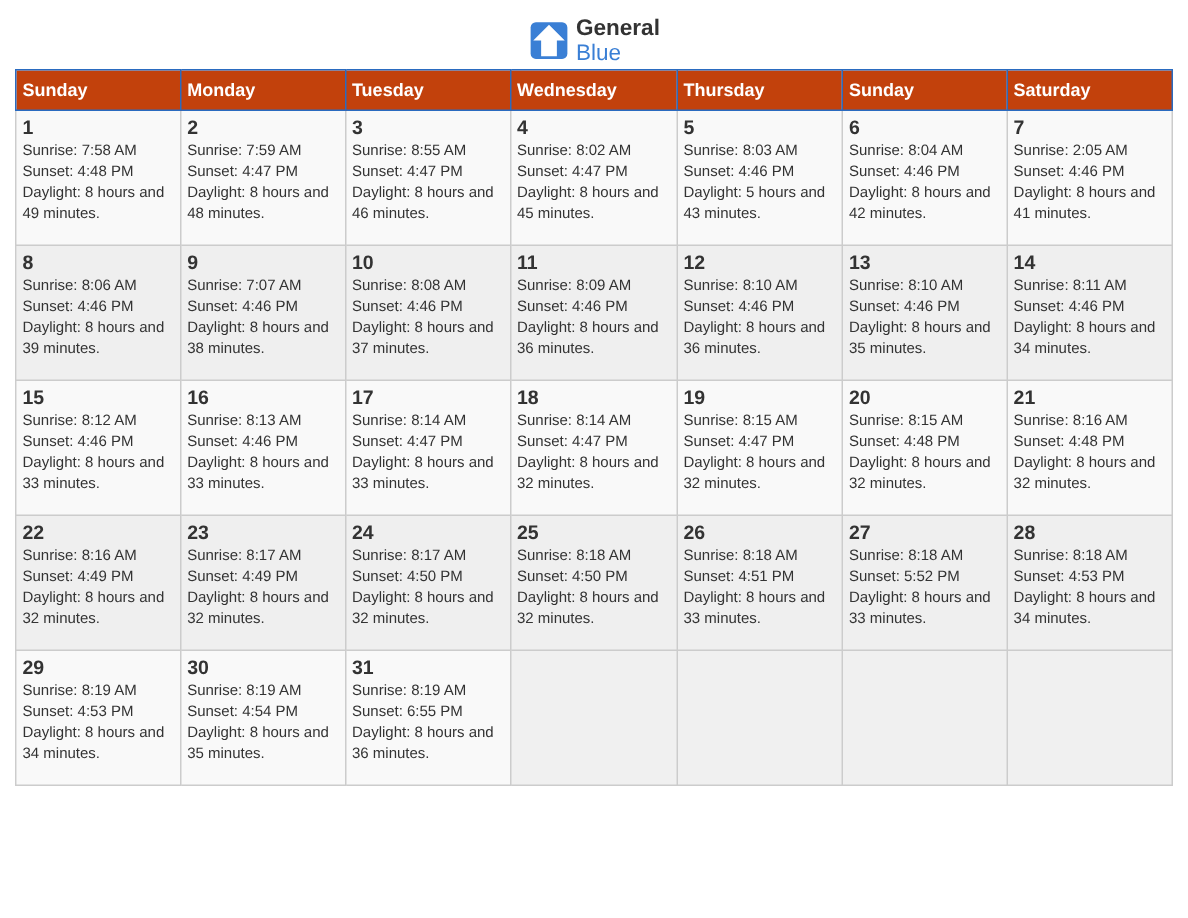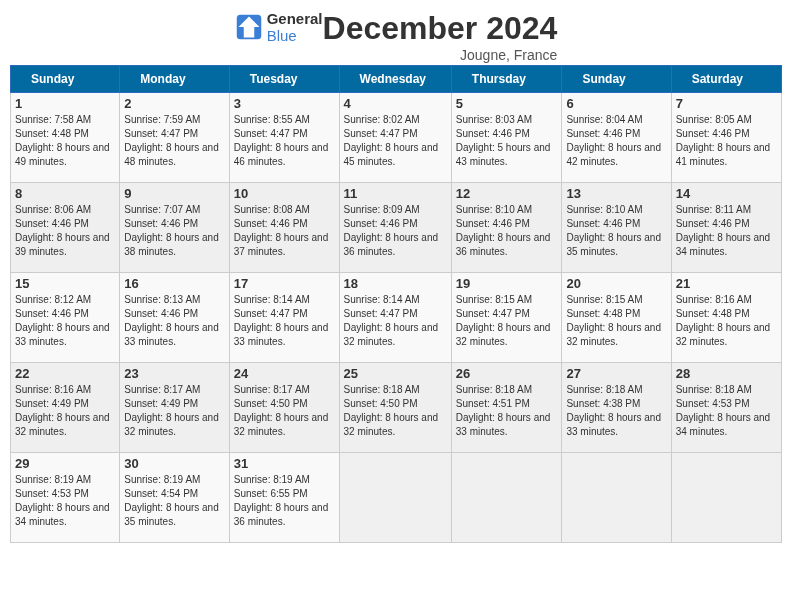--- a/index.html
+++ b/index.html
@@ -38,23 +38,23 @@
       font-size: 14px;
       font-weight: normal;
       color: #555;
     }
     .calendar {
       width: 100%;
       border-collapse: collapse;
       font-size: 10.5px;
     }
     .calendar thead th {
-      background-color: #0369a1;
+      background-color: #c2410c;
       color: #fff;
-      padding: 6px 20px;
+      padding: 6px 4px;
       text-align: left;
       font-size: 12px;
       font-weight: bold;
       border: 1px solid #2a6bc0;
     }
     .calendar tbody td {
       border: 1px solid #ccc;
       vertical-align: top;
       padding: 3px 4px;
       height: 90px;
@@ -88,24 +88,20 @@
 <div class="header">
   <div class="logo">
     <svg class="logo-icon" viewBox="0 0 32 32" xmlns="http://www.w3.org/2000/svg">
       <rect x="2" y="2" width="28" height="28" rx="4" fill="#3a7fd5"></rect>
       <polygon points="16,4 28,16 22,16 22,28 10,28 10,16 4,16" fill="white"></polygon>
     </svg>
     <div>
       <div style="font-size:15px;font-weight:bold;color:#333;">General</div>
       <div style="font-size:15px;font-weight:normal;color:#3a7fd5;">Blue</div>
     </div>
-  </div>
-  <div class="title-block">
-    <h1>December 2024</h1>
-    <h2>Jougne, France</h2>
   </div>
 </div>
 
 <table class="calendar">
   <thead>
     <tr>
       <th>Sunday</th>
       <th>Monday</th>
       <th>Tuesday</th>
       <th>Wednesday</th>
@@ -160,21 +156,21 @@
         <span class="day-num">6</span>
         <div class="day-info">
           <span>Sunrise: 8:04 AM</span><br>
           <span>Sunset: 4:46 PM</span><br>
           <span>Daylight: 8 hours and 42 minutes.</span>
         </div>
       </td>
         <td>
         <span class="day-num">7</span>
         <div class="day-info">
-          <span>Sunrise: 8:05 AM</span><br>
+          <span>Sunrise: 2:05 AM</span><br>
           <span>Sunset: 4:46 PM</span><br>
           <span>Daylight: 8 hours and 41 minutes.</span>
         </div>
       </td>
       </tr>
       <tr>
         <td>
         <span class="day-num">8</span>
         <div class="day-info">
           <span>Sunrise: 8:06 AM</span><br>
@@ -327,21 +323,21 @@
         <div class="day-info">
           <span>Sunrise: 8:18 AM</span><br>
           <span>Sunset: 4:51 PM</span><br>
           <span>Daylight: 8 hours and 33 minutes.</span>
         </div>
       </td>
         <td>
         <span class="day-num">27</span>
         <div class="day-info">
           <span>Sunrise: 8:18 AM</span><br>
-          <span>Sunset: 4:38 PM</span><br>
+          <span>Sunset: 5:52 PM</span><br>
           <span>Daylight: 8 hours and 33 minutes.</span>
         </div>
       </td>
         <td>
         <span class="day-num">28</span>
         <div class="day-info">
           <span>Sunrise: 8:18 AM</span><br>
           <span>Sunset: 4:53 PM</span><br>
           <span>Daylight: 8 hours and 34 minutes.</span>
         </div>

